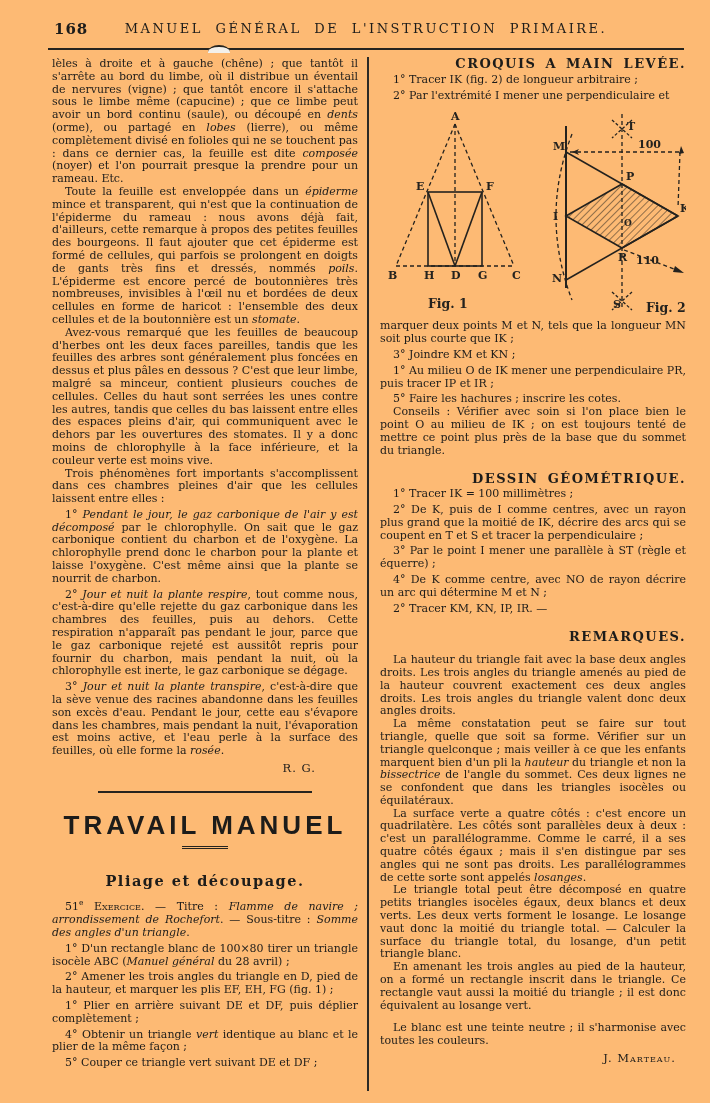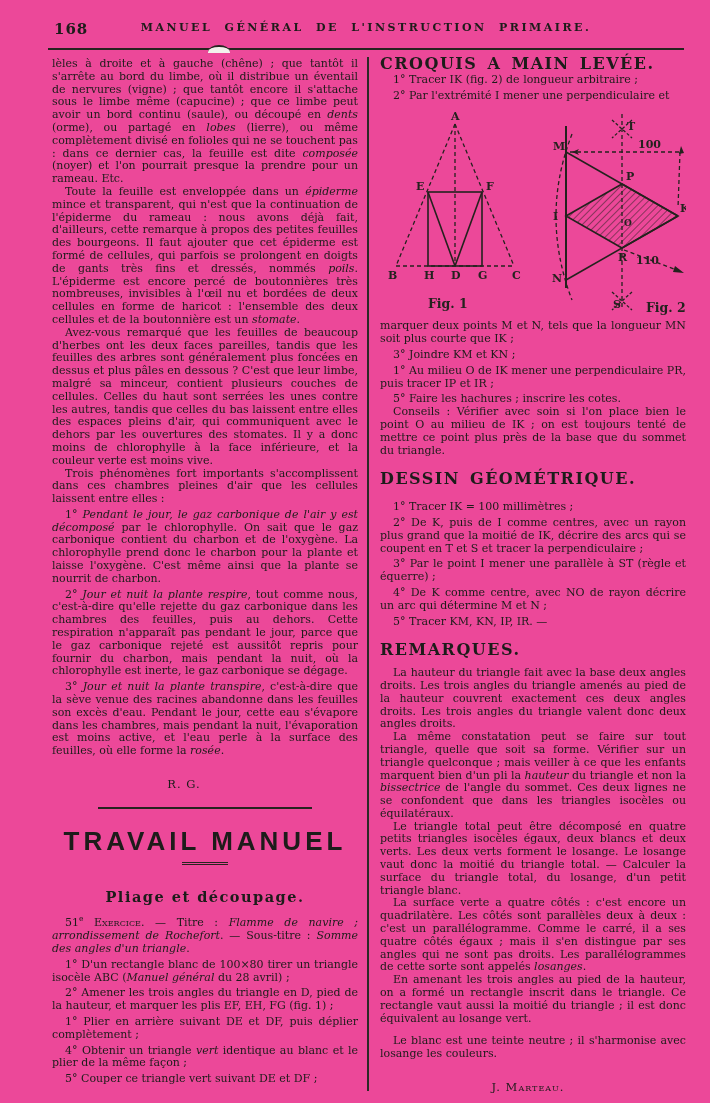--- a/index.html
+++ b/index.html
@@ -1,48 +1,48 @@
 <!DOCTYPE html>
 <html><head>
 <meta charset="utf-8">
 <style>
   html,body{margin:0;padding:0;background:#d8d6d0;}
   .page{
     position:relative;
     width:710px;height:1103px;
     margin:0 auto;
-    background:#ec4899;
+    background:#fdba74;
     color:#1d1c1a;
     font-family:"DejaVu Serif", serif;
     overflow:hidden;
   }
   
   .header{position:absolute;top:18px;left:48px;right:26px;height:26px;}
   .page-num{position:absolute;left:6px;top:2px;font-weight:bold;font-size:15px;letter-spacing:1px;}
-  .journal-title{position:absolute;left:0;right:0;top:3px;text-align:center;font-weight:bold;font-size:11px;letter-spacing:2.5px;word-spacing:6px;}
+  .journal-title{position:absolute;left:0;right:0;top:3px;text-align:center;font-weight:normal;font-size:13px;letter-spacing:2.5px;word-spacing:6px;}
   .header-rule{position:absolute;top:48px;left:48px;width:636px;height:2px;background:#26241f;}
   .header-rule:after{content:"";position:absolute;left:160px;top:-3px;width:22px;height:6px;border-top:2px solid #26241f;border-radius:60%/100% 100% 0 0;background:#f3f1ec;}
   
   .col-divider{position:absolute;left:367px;top:57px;bottom:12px;width:2px;background:#2c2a26;}
   .col{position:absolute;top:58px;width:306px;font-size:11px;line-height:12.8px;text-align:justify;}
   .col-left{left:52px;}
   .col-right{left:380px;}
   p{margin:0;}
   .ind{text-indent:13px;}
   .it{font-style:italic;}
   .sc{font-variant:small-caps;}
   .sp{vertical-align:super;font-size:0.68em;line-height:0;}
-  .sig{text-align:center;padding-right:42px;margin-top:20px;font-size:11.5px;letter-spacing:1px;}
+  .sig{text-align:right;padding-right:42px;margin-top:4px;font-size:11.5px;letter-spacing:1px;}
   .article-rule{width:214px;height:2px;background:#26241f;margin:16px auto 0 auto;}
   .section-title{margin-top:26px;text-align:center;font-family:"Liberation Sans", sans-serif;font-weight:bold;font-size:26px;letter-spacing:4px;text-indent:0;}
   .section-rule{width:46px;height:3px;border-top:1.5px solid #26241f;border-bottom:1.5px solid #26241f;box-sizing:border-box;margin:14px auto 0 auto;}
   .subsection-title{margin-top:26px;text-align:center;font-weight:bold;font-size:14.5px;letter-spacing:1.5px;text-indent:0;}
   .exercise{margin-top:14px;}
   .step{margin-top:3px;}
-  .rc-head{margin-top:0;text-align:left;font-weight:bold;font-size:16px;letter-spacing:1.5px;word-spacing:3px;text-indent:0;}
+  .rc-head{margin-top:0;text-align:right;font-weight:bold;font-size:13px;letter-spacing:1.5px;word-spacing:3px;text-indent:0;}
   .rc-head.spaced{margin-top:16px;}
   
   .figure-block{margin:6px 0 4px 0;}
   .figure-block svg{display:block;}
 </style>
 </head>
 <body>
 
 <div class="page">
 
@@ -168,31 +168,31 @@
       </svg>
     </div>
 
     <p><span>marquer deux points M et N, tels que la longueur MN soit plus courte que IK ;</span></p>
     <p class="ind step"><span>3° Joindre KM et KN ;</span></p>
     <p class="ind step"><span>1° Au milieu O de IK mener une perpendiculaire PR, puis tracer IP et IR ;</span></p>
     <p class="ind step"><span>5° Faire les hachures ; inscrire les cotes.</span></p>
     <p class="ind"><span>Conseils : Vérifier avec soin si l'on place bien le point O au milieu de IK ; on est toujours tenté de mettre ce point plus près de la base que du sommet du triangle.</span></p>
 
     <p class="rc-head spaced">DESSIN GÉOMÉTRIQUE.</p>
-    <p class="ind step" style="margin-top:15px"><span>1° Tracer IK = 100 millimètres ;</span></p>
+    <p class="ind step" style="margin-top:2px"><span>1° Tracer IK = 100 millimètres ;</span></p>
     <p class="ind step"><span>2° De K, puis de I comme centres, avec un rayon plus grand que la moitié de IK, décrire des arcs qui se coupent en T et S et tracer la perpendiculaire ;</span></p>
     <p class="ind step"><span>3° Par le point I mener une parallèle à ST (règle et équerre) ;</span></p>
     <p class="ind step"><span>4° De K comme centre, avec NO de rayon décrire un arc qui détermine M et N ;</span></p>
-    <p class="ind step"><span>5° Tracer KM, KN, IP, IR. —</span></p>
+    <p class="ind step"><span>2° Tracer KM, KN, IP, IR. —</span></p>
 
     <p class="rc-head spaced">REMARQUES.</p>
     <p class="ind" style="margin-top:10px"><span>La hauteur du triangle fait avec la base deux angles droits. Les trois angles du triangle amenés au pied de la hauteur couvrent exactement ces deux angles droits. Les trois angles du triangle valent donc deux angles droits.</span></p>
     <p class="ind"><span>La même constatation peut se faire sur tout triangle, quelle que soit sa forme. Vérifier sur un triangle quelconque ; mais veiller à ce que les enfants marquent bien d'un pli la </span><span class="it">hauteur</span><span> du triangle et non la </span><span class="it">bissectrice</span><span> de l'angle du sommet. Ces deux lignes ne se confondent que dans les triangles isocèles ou équilatéraux.</span></p>
+    <p class="ind"><span>La surface verte a quatre côtés : c'est encore un quadrilatère. Les côtés sont parallèles deux à deux : c'est un parallélogramme. Comme le carré, il a ses quatre côtés égaux ; mais il s'en distingue par ses angles qui ne sont pas droits. Les parallélogrammes de cette sorte sont appelés </span><span class="it">losanges</span><span>.</span></p>
     <p class="ind"><span>Le triangle total peut être décomposé en quatre petits triangles isocèles égaux, deux blancs et deux verts. Les deux verts forment le losange. Le losange vaut donc la moitié du triangle total. — Calculer la surface du triangle total, du losange, d'un petit triangle blanc.</span></p>
-    <p class="ind"><span>La surface verte a quatre côtés : c'est encore un quadrilatère. Les côtés sont parallèles deux à deux : c'est un parallélogramme. Comme le carré, il a ses quatre côtés égaux ; mais il s'en distingue par ses angles qui ne sont pas droits. Les parallélogrammes de cette sorte sont appelés </span><span class="it">losanges</span><span>.</span></p>
     <p class="ind"><span>En amenant les trois angles au pied de la hauteur, on a formé un rectangle inscrit dans le triangle. Ce rectangle vaut aussi la moitié du triangle ; il est donc équivalent au losange vert.</span></p>
 
-    <p class="ind" style="margin-top:10px"><span>Le blanc est une teinte neutre ; il s'harmonise avec losange les couleurs.</span></p>
+    <p class="ind" style="margin-top:10px"><span>Le blanc est une teinte neutre ; il s'harmonise avec toutes les couleurs.</span></p>
 
     <p class="sig" style="padding-right:10px"><span>J. </span><span class="sc">Marteau</span><span>.</span></p>
   </div>
 
 </div>
 
 </body></html>

